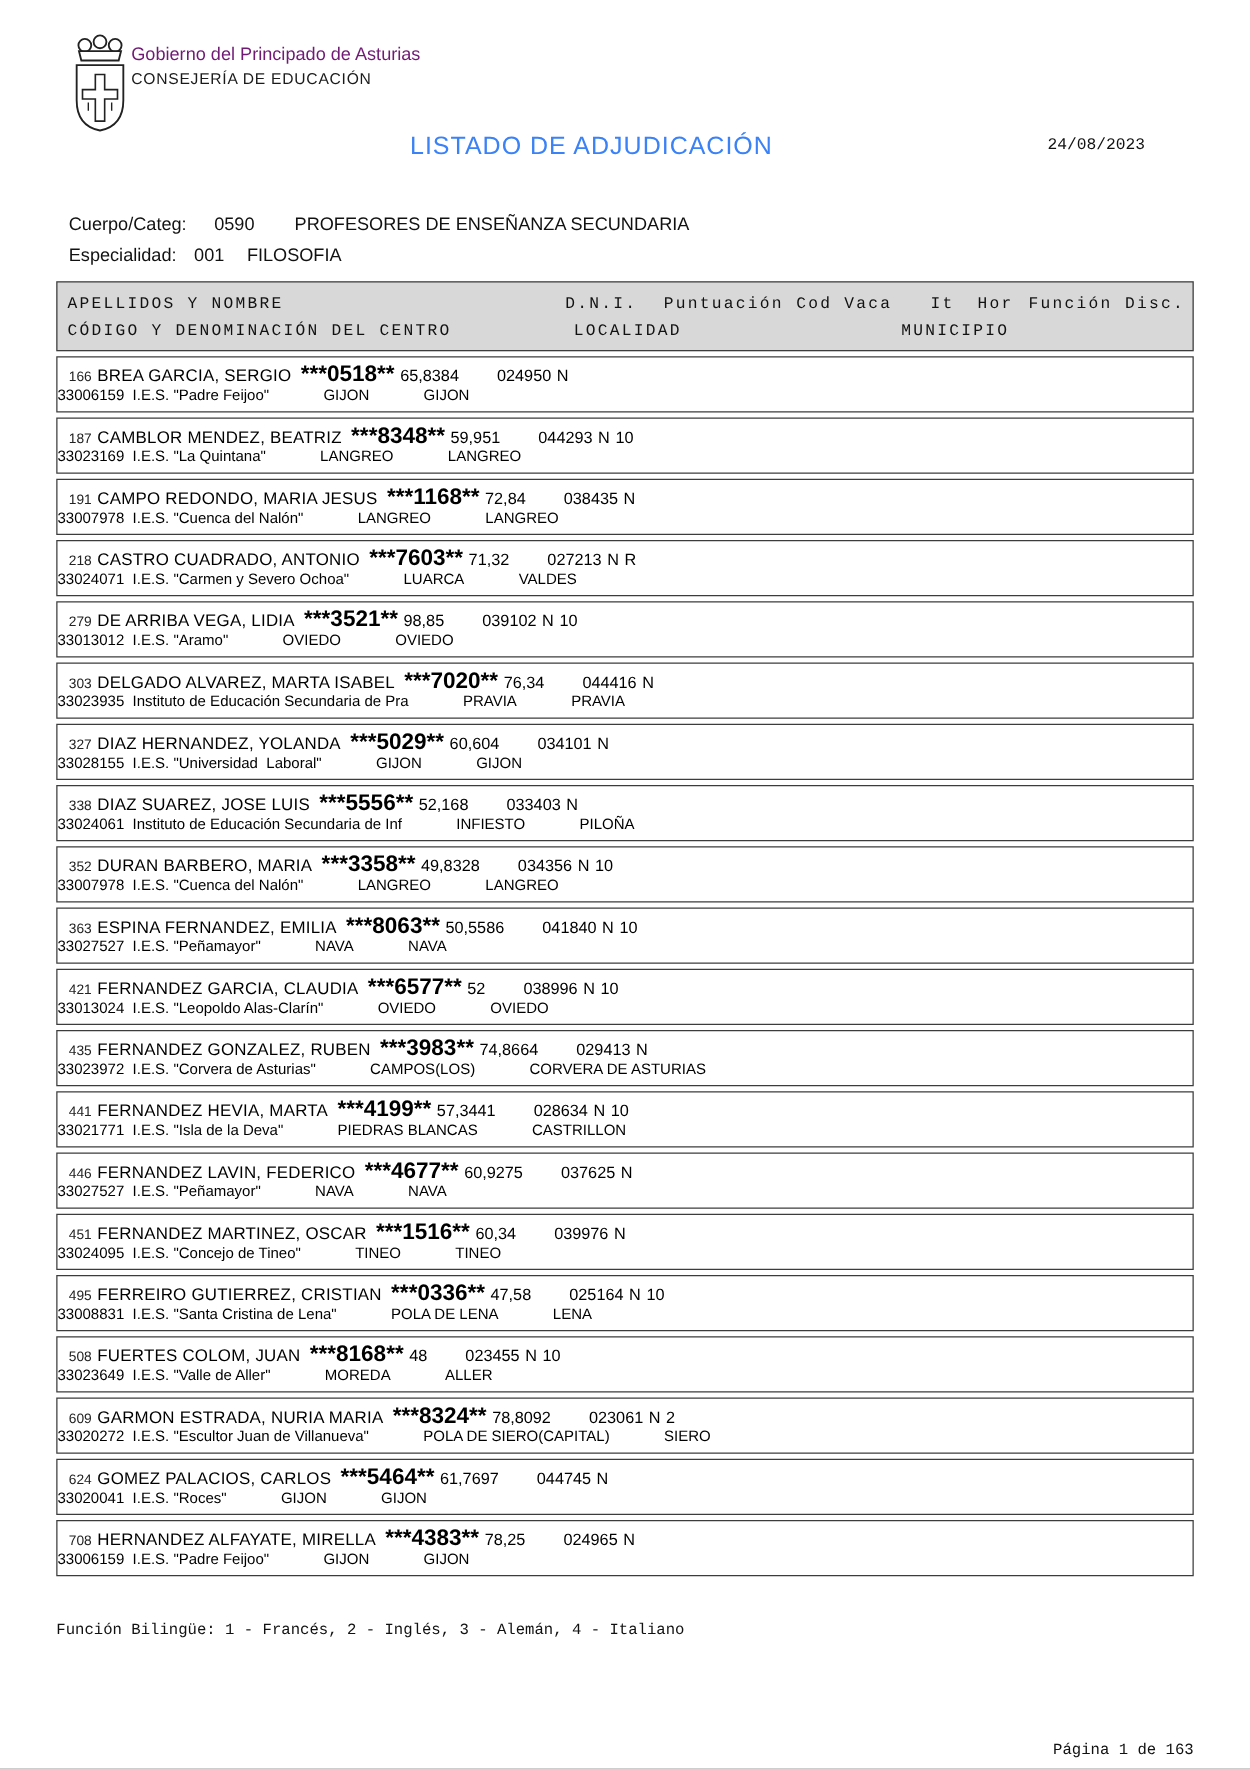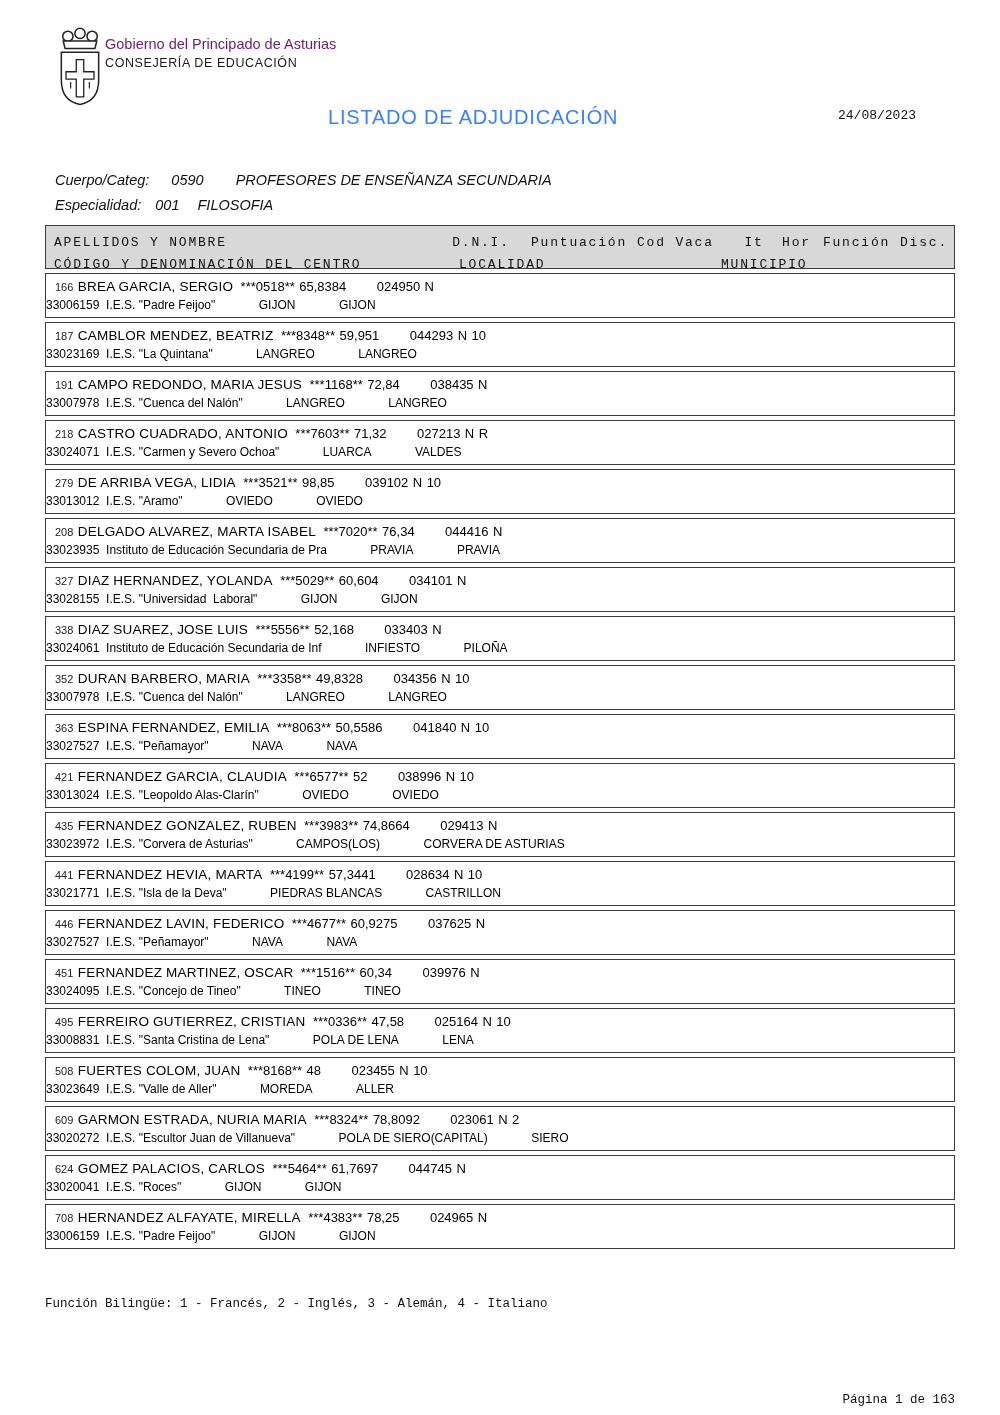--- a/index.html
+++ b/index.html
@@ -18,29 +18,29 @@
   .doc-title {
     position:absolute; left:328px; top:106px;
     font-size:20px; letter-spacing:.8px; color:#3b82f6;
   }
   .doc-date {
     position:absolute; left:838px; top:108px;
     font-family:"Liberation Mono","DejaVu Sans Mono",monospace;
     font-size:13px; color:#111;
   }
   
-  .meta { position:absolute; left:55px; top:172px; font-size:14.5px; color:#111;font-style:italic; }
+  .meta { position:absolute; left:55px; top:172px; font-size:14.5px; color:#111; }
   .meta-row { height:25px; }
   .m-label { display:inline-block; }
   .m-gap18 { margin-left:18px; } .m-gap28 { margin-left:28px; }
   .m-gap10 { margin-left:10px; } .m-gap14 { margin-left:14px; }
   
   .table { position:absolute; left:45px; top:225px; width:910px; }
   .band {
-    background:#d8d8d8; border:1px solid #3c3c3c; height:44px;
+    background:#d8d8d8; border:1px solid #3c3c3c; height:56px;
     font-family:"Liberation Mono","DejaVu Sans Mono",monospace;
     font-size:13px; letter-spacing:1.8px; color:#111;
     padding-top:5px; margin-bottom:4px;
   }
   .grid1 { display:grid; grid-template-columns:43px 347px 90px 101px 107px 40px 45px 75px 1fr; }
   .grid2 { display:grid; grid-template-columns:43px 347px 240px 1fr; }
   .band .grid1, .band .grid2 { height:22px; align-items:center; }
   .h-apellidos, .h-centro { grid-column:1 / 3; padding-left:8px; }
   .h-dni  { text-align:center; }
   .h-punt { text-align:right; }
@@ -48,21 +48,21 @@
   .h-it, .h-hor, .h-func, .h-disc { text-align:center; }
   .h-loc { padding-left:23px; }
   .h-mun { padding-left:45px; }
   .row-box {
     border:1px solid #3c3c3c; height:45px; margin-bottom:4px; background:#fff;
   }
   .row-box .l1 { padding-top:3px; height:21px; }
   .row-box .l2 { height:19px; }
   .c-num  { font-size:11px; padding:3px 0 0 9px; color:#222; }
   .c-name { font-size:13.5px; letter-spacing:.2px; }
-  .c-dni  { font-size:13px; padding-left:3px; }
+  .c-dni  { font-size:18px; padding-left:3px;font-weight:bold; }
   .c-punt { font-size:13px; text-align:center; }
   .c-cod  { font-size:13px; padding-left:26px; }
   .c-it, .c-hor, .c-func, .c-disc { font-size:13px; text-align:center; }
   .l2 span { font-size:12px; }
   .c-ind { }
   .c-centro { white-space:pre; overflow:hidden; }
   .c-loc { padding-left:39px; white-space:pre; }
   .c-mun { padding-left:39px; white-space:pre; }
   
   .foot-bilingue {
@@ -228,21 +228,21 @@
       <div class="l2">
         <span class="c-ind"></span>
         <span class="c-centro">33013012  I.E.S. "Aramo"</span>
         <span class="c-loc">OVIEDO</span>
         <span class="c-mun">OVIEDO</span>
       </div>
     </div>
 
     <div class="row-box">
       <div class="l1">
-        <span class="c-num">208</span>
+        <span class="c-num">303</span>
         <span class="c-name">DELGADO ALVAREZ, MARTA ISABEL</span>
         <span class="c-dni">***7020**</span>
         <span class="c-punt">76,34</span>
         <span class="c-cod">044416</span>
         <span class="c-it">N</span>
         <span class="c-hor"></span>
         <span class="c-func"></span>
         <span class="c-disc"></span>
       </div>
       <div class="l2">

